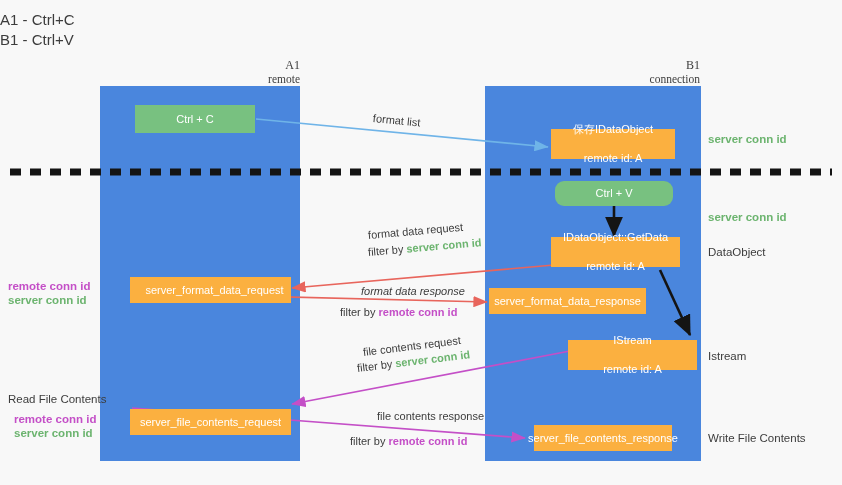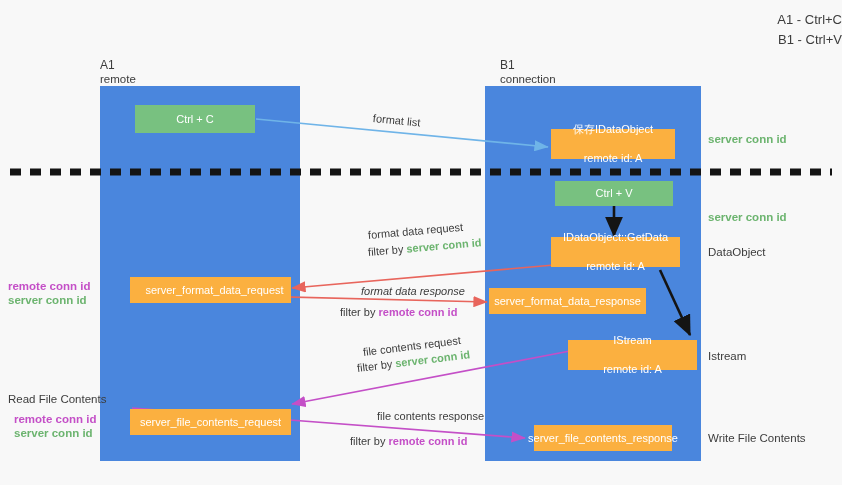--- a/index.html
+++ b/index.html
@@ -13,33 +13,34 @@
     height: 485px;
     background: #f8f8f8;
     font-family: "Liberation Sans", sans-serif;
     overflow: hidden;
   }
   .title {
     position: absolute;
     left: 0;
     top: 10px;
     width: 842px;
-    text-align: right;
-    font-size: 13px;
+    text-align: left;
+    font-size: 15px;
     color: #3c3c3c;
     line-height: 20px;
   }
   .title div { white-space: pre; }
 
   .col-head {
     position: absolute;
-    text-align: left;
+    text-align: right;
     font-size: 11.5px;
     color: #3c3c3c;
     line-height: 14px;
+    font-family: Liberation Serif, serif;
   }
   .col-head .big { font-size: 12px; }
 
   .lane {
     position: absolute;
     background: #4a86dd;
   }
 
   .box {
     position: absolute;
@@ -151,21 +152,21 @@
 
   <div class="box orange" style="left:130px; top:393px; width:161px; height:26px;margin-top:16px;">
     <span>server_file_contents_request</span>
   </div>
 
   <div class="box orange" style="left:551px; top:129px; width:124px; height:30px;">
     <span>保存IDataObject</span>
     <span>remote id: A</span>
   </div>
 
-  <div class="box green" style="left:555px; top:181px; width:118px; height:25px;">
+  <div class="box green" style="left:555px; top:181px; width:118px; height:25px;border-radius:9px;">
     <span>Ctrl + V</span>
   </div>
 
   <div class="box orange" style="left:551px; top:237px; width:129px; height:30px;">
     <span>IDataObject::GetData</span>
     <span>remote id: A</span>
   </div>
 
   <div class="box orange" style="left:489px; top:288px; width:157px; height:26px;">
     <span>server_format_data_response</span>

